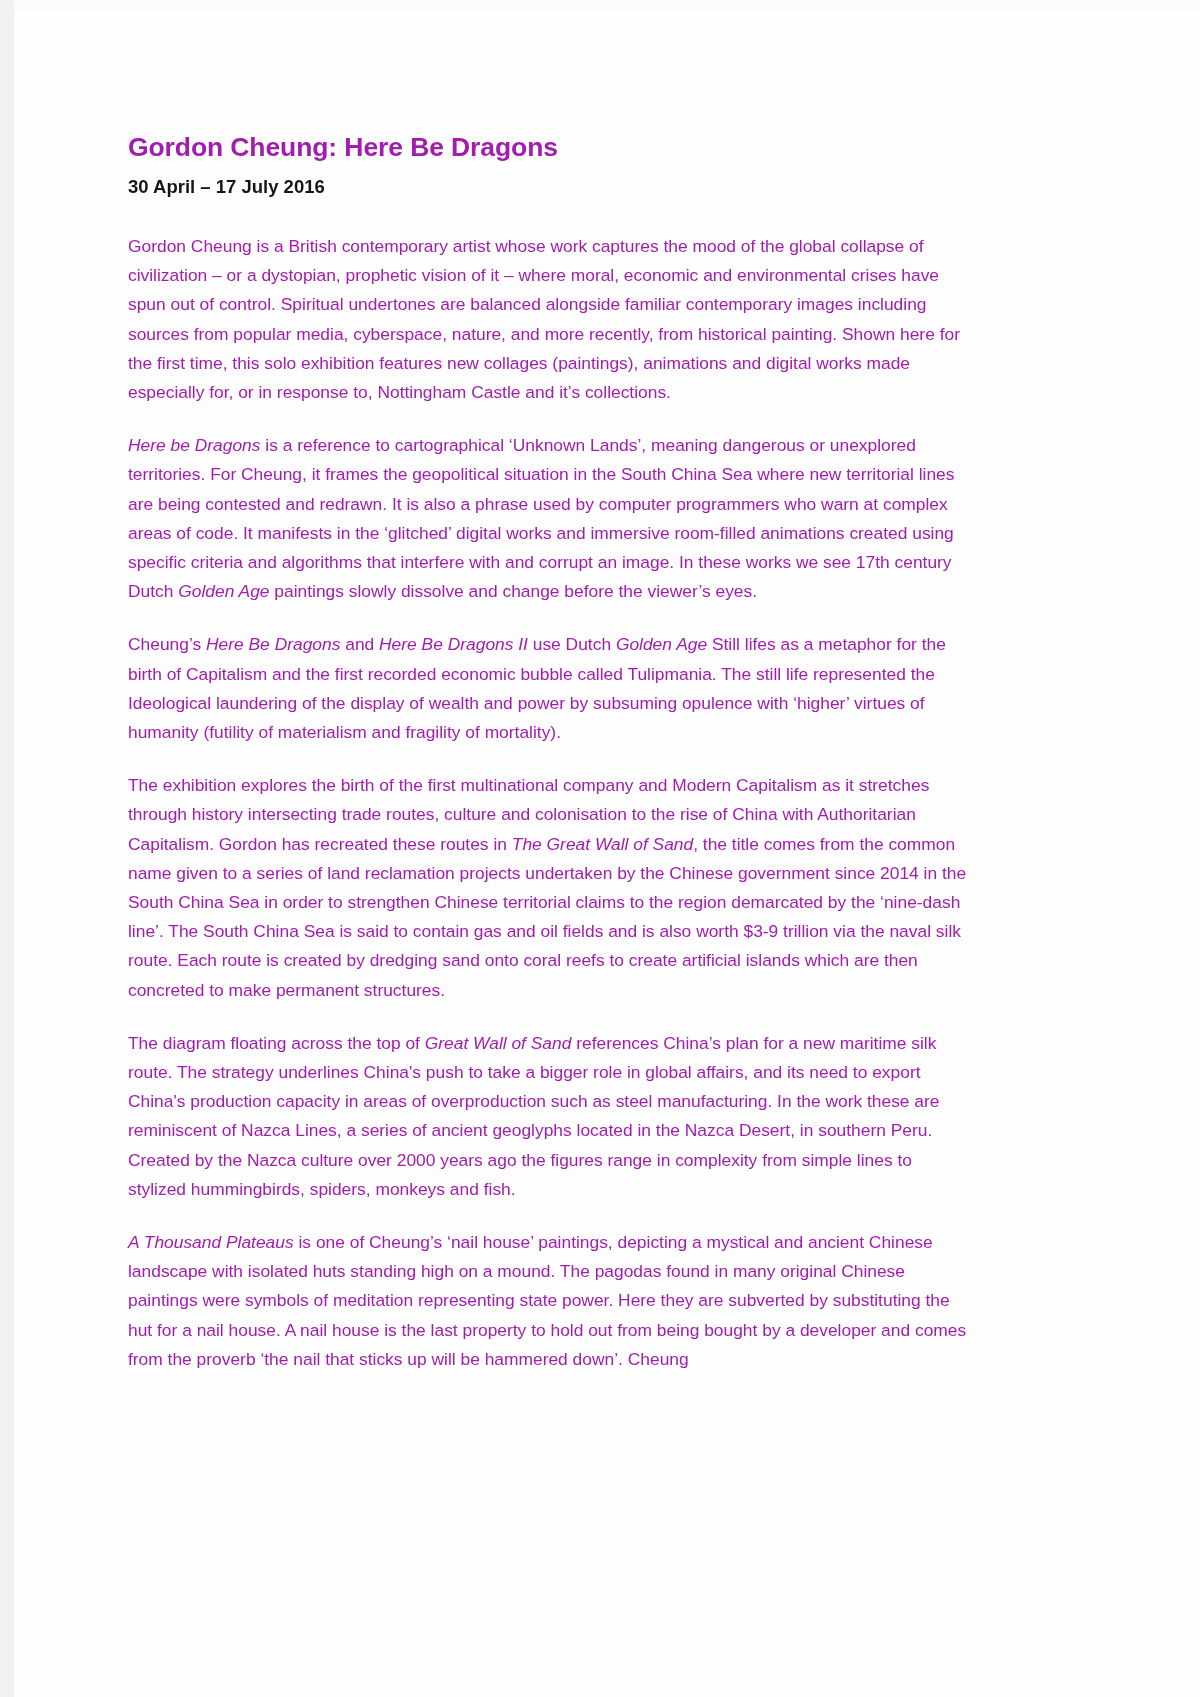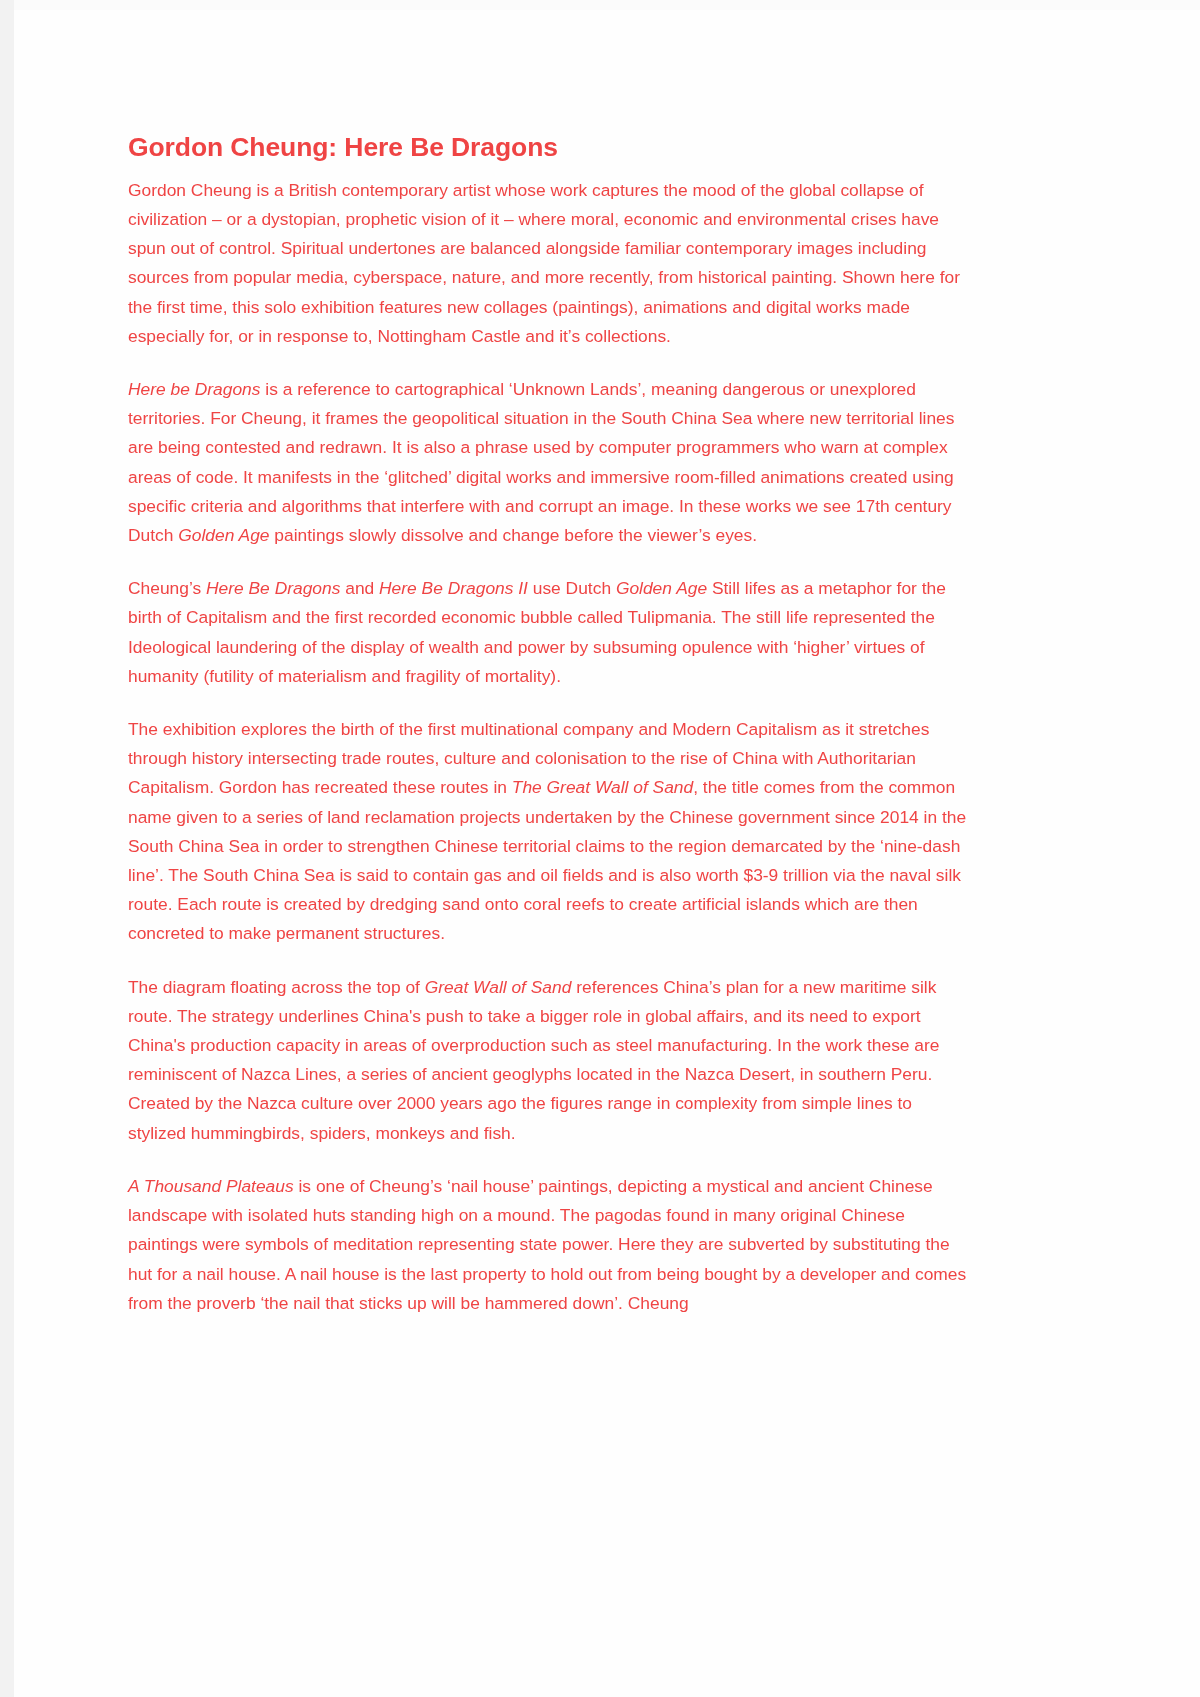--- a/index.html
+++ b/index.html
@@ -39,53 +39,54 @@
     position: absolute;
     left: 128px;
     top: 132px;
     width: 845px;
   }
   h1.doc-title {
     font-size: 26.5px;
     font-weight: bold;
     letter-spacing: -0.1px;
     margin: 0 0 12px 0;
-    color: #ef4444;
+    color: #a21caf;
     line-height: 1.2;
   }
   .doc-subtitle {
     font-size: 18.5px;
     font-weight: bold;
     margin: 0 0 34px 0;
     color: #161616;
     line-height: 1.2;
   }
   p.para {
     font-size: 17.4px;
     line-height: 29.2px;
     margin: 0 0 24px 0;
-    color: #ef4444;
+    color: #a21caf;
     text-align: left;
   }
   p.para:last-child {
     margin-bottom: 16px;
   }
   .para span.it {
     font-style: italic;
   }
 </style>
 </head>
 <body>
 
 <div class="page">
   <div class="scan-edge-top"></div>
   <div class="scan-edge-left"></div>
 
   <div class="content">
     <h1 class="doc-title">Gordon Cheung: Here Be Dragons</h1>
+    <div class="doc-subtitle">30 April – 17 July 2016</div>
     <div id="paragraphs">
         <p class="para"><span>Gordon Cheung is a British contemporary artist whose work captures the mood of the global collapse of civilization – or a dystopian, prophetic vision of it – where moral, economic and environmental crises have spun out of control. Spiritual undertones are balanced alongside familiar contemporary images including sources from popular media, cyberspace, nature, and more recently, from historical painting.  Shown here for the first time, this solo exhibition features new collages (paintings), animations and digital works made especially for, or in response to, Nottingham Castle and it’s collections.</span></p>
         <p class="para"><span class="it">Here be Dragons</span><span> is a reference to cartographical ‘Unknown Lands’, meaning dangerous or unexplored territories.  For Cheung, it frames the geopolitical situation in the South China Sea where new territorial lines are being contested and redrawn. It is also a phrase used by computer programmers who warn at complex areas of code. It manifests in the ‘glitched’ digital works and immersive room-filled animations created using specific criteria and algorithms that interfere with and corrupt an image. In these works we see 17th century Dutch </span><span class="it">Golden Age</span><span> paintings slowly dissolve and change before the viewer’s eyes.</span></p>
         <p class="para"><span>Cheung’s </span><span class="it">Here Be Dragons</span><span> and </span><span class="it">Here Be Dragons II</span><span> use Dutch </span><span class="it">Golden Age</span><span> Still lifes as a metaphor for the birth of Capitalism and the first recorded economic bubble called Tulipmania. The still life represented the Ideological laundering of the display of wealth and power by subsuming opulence with ‘higher’ virtues of humanity (futility of materialism and fragility of mortality).</span></p>
         <p class="para"><span>The exhibition explores the birth of the first multinational company and Modern Capitalism as it stretches through history intersecting trade routes, culture and colonisation to the rise of China with Authoritarian Capitalism. Gordon has recreated these routes in </span><span class="it">The Great Wall of Sand</span><span>, the title comes from the common name given to a series of land reclamation projects undertaken by the Chinese government since 2014 in the South China Sea in order to strengthen Chinese territorial claims to the region demarcated by the ‘nine-dash line’. The South China Sea is said to contain gas and oil fields and is also worth $3-9 trillion via the naval silk route. Each route is created by dredging sand onto coral reefs to create artificial islands which are then concreted to make permanent structures.</span></p>
         <p class="para"><span>The diagram floating across the top of </span><span class="it">Great Wall of Sand</span><span> references China’s plan for a new maritime silk route. The strategy underlines China's push to take a bigger role in global affairs, and its need to export China's production capacity in areas of overproduction such as steel manufacturing. In the work these are reminiscent of Nazca Lines, a series of ancient geoglyphs located in the Nazca Desert, in southern Peru. Created by the Nazca culture over 2000 years ago the figures range in complexity from simple lines to stylized hummingbirds, spiders, monkeys and fish.</span></p>
         <p class="para"><span class="it">A Thousand Plateaus</span><span> is one of Cheung’s ‘nail house’ paintings, depicting a mystical and ancient Chinese landscape with isolated huts standing high on a mound. The pagodas found in many original Chinese paintings were symbols of meditation representing state power. Here they are subverted by substituting the hut for a nail house. A nail house is the last property to hold out from being bought by a developer and comes from the proverb ‘the nail that sticks up will be hammered down’. Cheung</span></p>
       </div>
   </div>
 </div>

